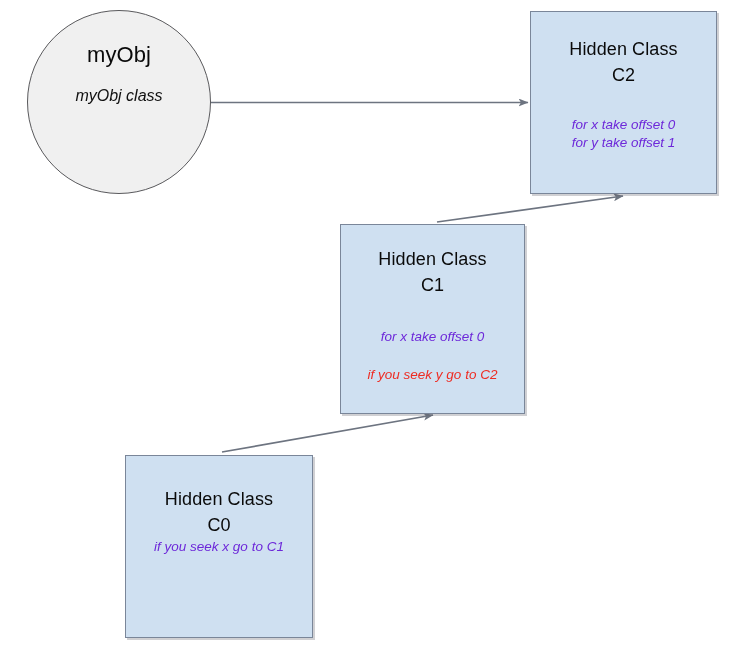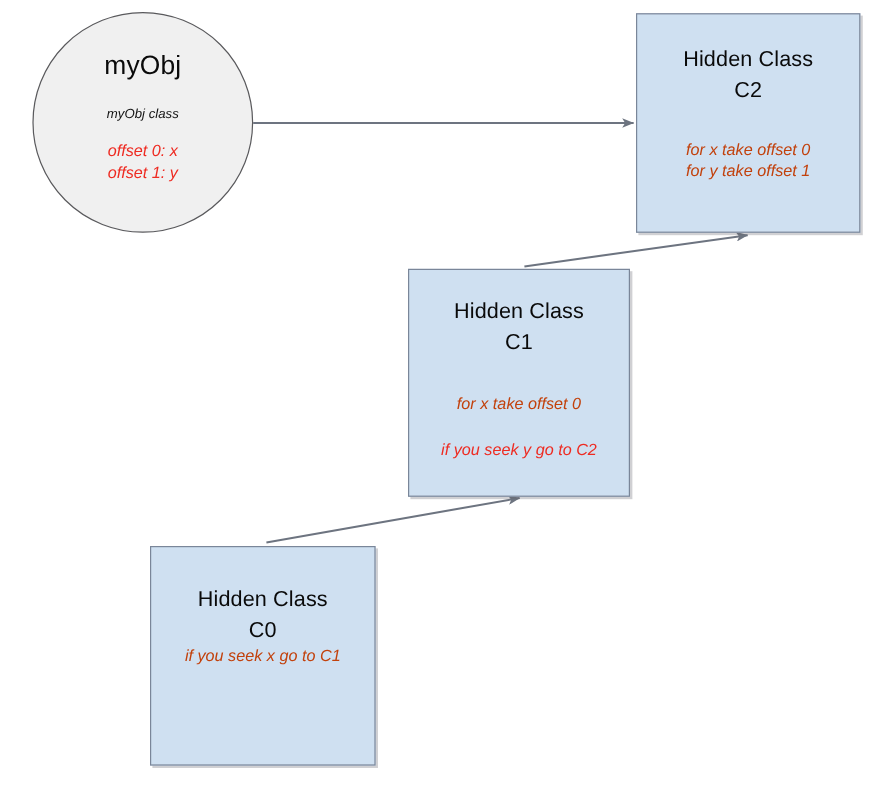--- a/index.html
+++ b/index.html
@@ -57,31 +57,31 @@
     color: #0a0a0a;
     font-size: 18px;
     line-height: 26px;
     font-weight: normal;
     letter-spacing: 0.1px;
   }
 
   .subtitle-italic {
     color: #111111;
     font-style: italic;
-    font-size: 11px;
+    font-size: 16px;
     line-height: 17px;
   }
 
   .note {
     font-style: italic;
     font-size: 13.5px;
     line-height: 18px;
   }
   .note.red   { color: #ee2b22; }
-  .note.orange{ color: #c2410c; }
+  .note.orange{ color: #6d28d9; }
 
   
   #node-myobj {
     left: 27px;  top: 10px;
     width: 184px; height: 184px;
     padding-top: 31px;
   }
   #node-myobj .title { font-size: 22px; }
   #node-myobj .subtitle-italic { margin-top: 19px; }
   #node-myobj .note { margin-top: 13px; }
@@ -131,24 +131,20 @@
     </g>
 
     <g>
       <line x1="222" y1="452" x2="433" y2="415" stroke="#6d7480" stroke-width="1.7" marker-end="url(#arrowhead)"></line>
     </g>
   </svg>
 
   <div id="node-myobj" class="node ellipse">
     <div class="title">myObj</div>
     <div class="subtitle-italic">myObj class</div>
-    <div class="note red">
-      <div>offset 0: x</div>
-      <div>offset 1: y</div>
-    </div>
   </div>
 
   <div id="node-c2" class="node box">
     <div class="title node-title-lines">
       <span>Hidden Class</span><br>
       <span>C2</span>
     </div>
     <div class="note orange">
       <div>for x take offset 0</div>
       <div>for y take offset 1</div>

